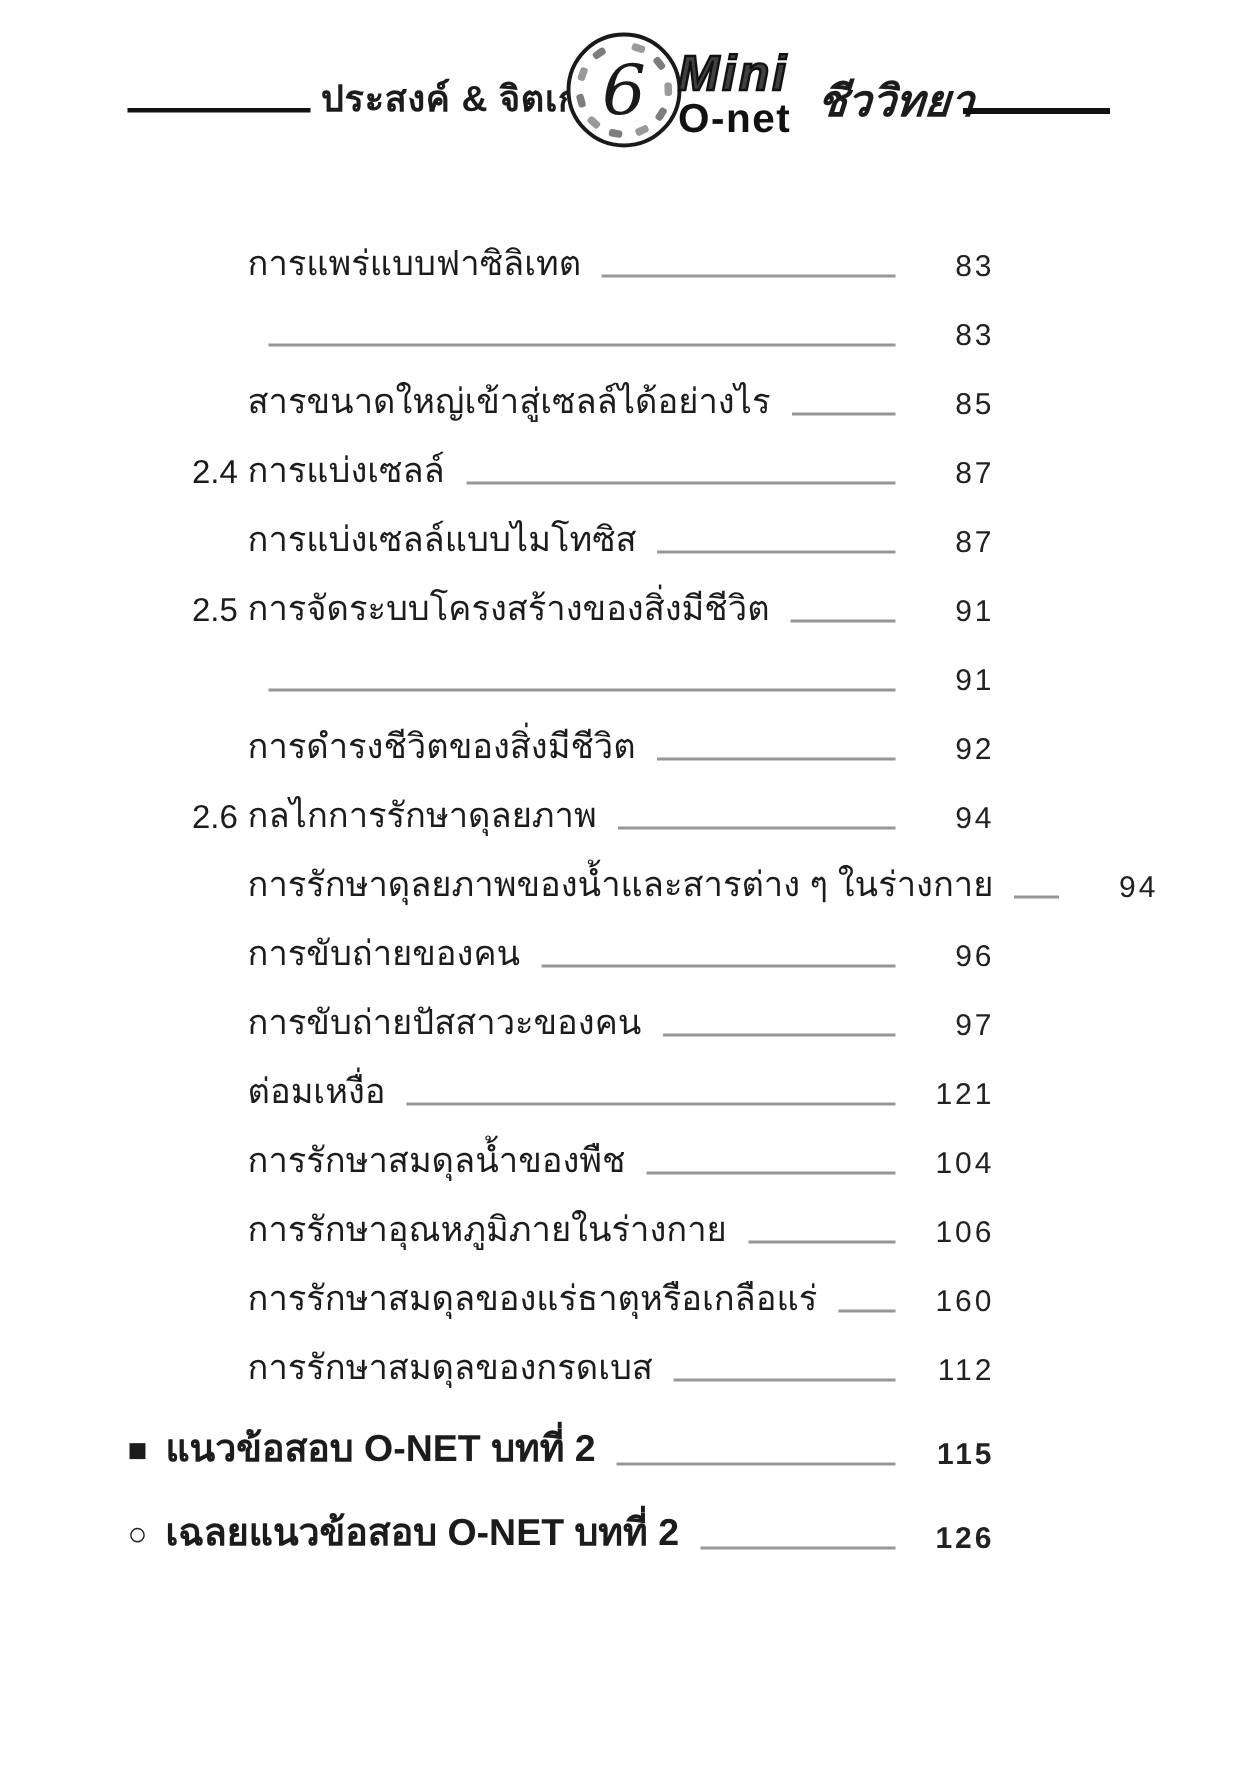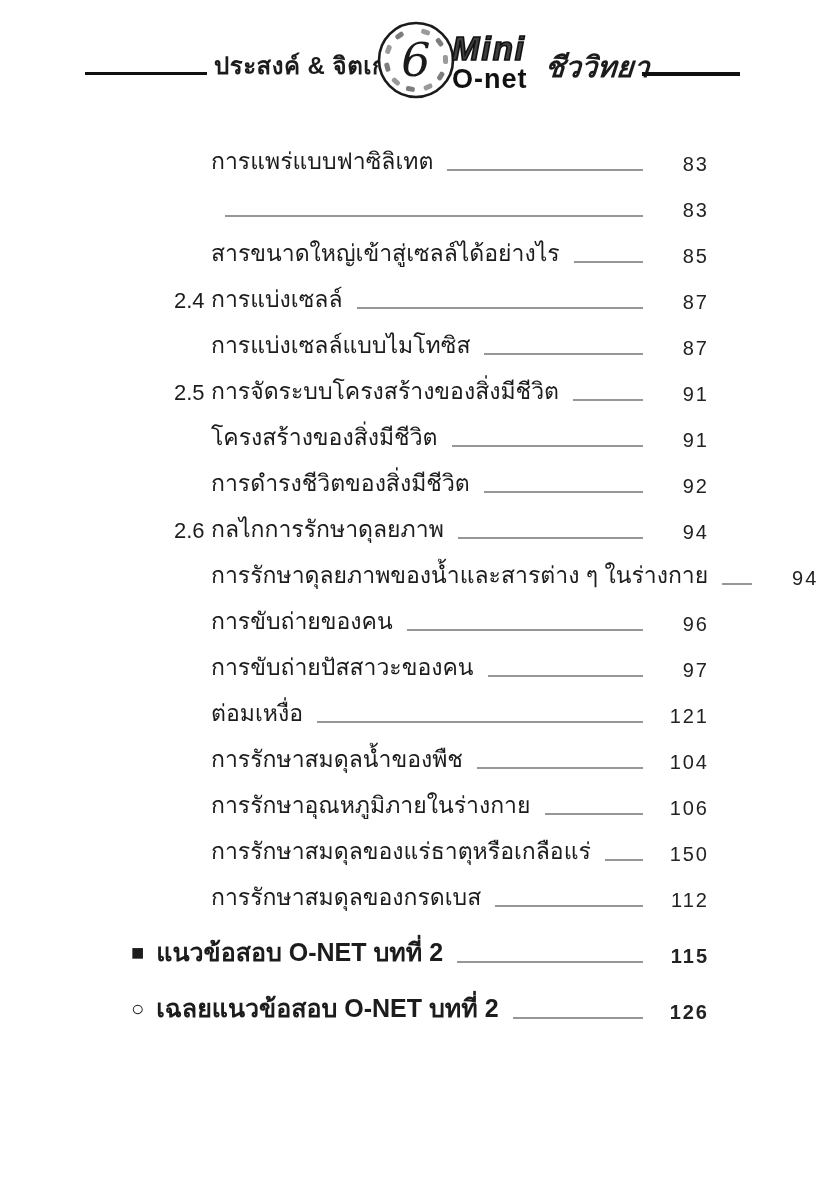--- a/index.html
+++ b/index.html
@@ -36,21 +36,21 @@
     font-size:27px;font-weight:bold;line-height:1;
     margin-top:2px;color:#111;letter-spacing:1px;
   }
   .subject{
     position:absolute;left:545px;top:44px;
     font-size:29px;font-weight:bold;font-style:italic;
     transform:skewX(-4deg);
   }
 
   
-  .toc{position:absolute;left:0;top:130px;width:748px;margin-left:46px;}
+  .toc{position:absolute;left:0;top:144px;width:748px;}
   .row{
     display:flex;align-items:flex-end;
     height:46px;
     padding-right:85px;
     box-sizing:border-box;
   }
   .row .label{
     font-size:23px;line-height:1.25;white-space:nowrap;
   }
   .row .leader{
@@ -147,21 +147,20 @@
 
 
     <div class="row section">
       <span class="num">2.5</span>
       <span class="label">การจัดระบบโครงสร้างของสิ่งมีชีวิต</span>
       <span class="leader"></span>
       <span class="pageno">91</span>
     </div>
 
     <div class="row sub">
-      <span class="label">โครงสร้างของสิ่งมีชีวิต</span>
       <span class="leader"></span>
       <span class="pageno">91</span>
     </div>
 
     <div class="row sub">
       <span class="label">การดำรงชีวิตของสิ่งมีชีวิต</span>
       <span class="leader"></span>
       <span class="pageno">92</span>
     </div>
 
@@ -205,21 +204,21 @@
 
     <div class="row sub">
       <span class="label">การรักษาอุณหภูมิภายในร่างกาย</span>
       <span class="leader"></span>
       <span class="pageno">106</span>
     </div>
 
     <div class="row sub">
       <span class="label">การรักษาสมดุลของแร่ธาตุหรือเกลือแร่</span>
       <span class="leader"></span>
-      <span class="pageno">150</span>
+      <span class="pageno">160</span>
     </div>
 
     <div class="row sub">
       <span class="label">การรักษาสมดุลของกรดเบส</span>
       <span class="leader"></span>
       <span class="pageno">112</span>
     </div>
 
     <div class="row exam">
       <span class="bullet">■</span>

